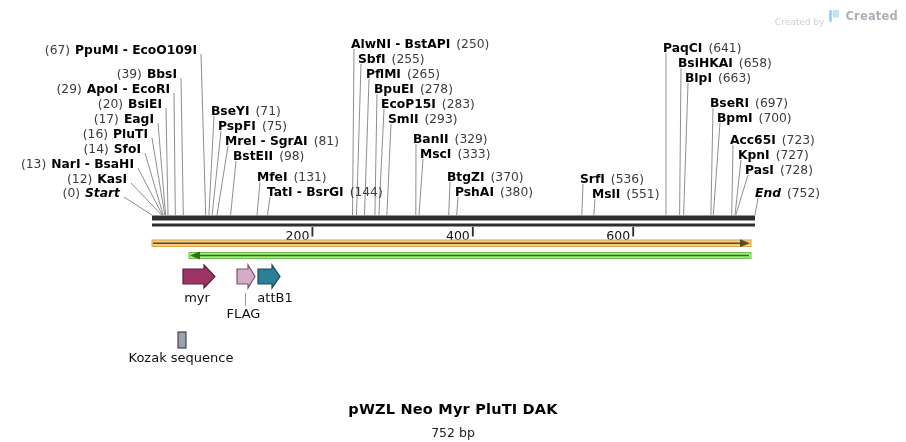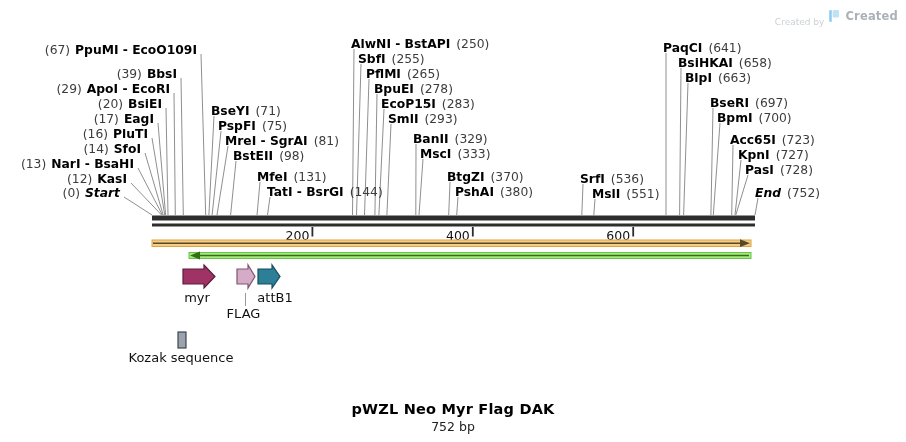--- a/index.html
+++ b/index.html
@@ -15,21 +15,21 @@
   .pointer{stroke:#8f8f8f;stroke-width:1;fill:none;}
   
   .tick-label{font-size:12.5px;fill:#111111;}
   .tick-mark{stroke:#2b2b2b;stroke-width:1.8;}
   
   .feat-label{font-size:13px;fill:#111111;}
   .connector{stroke:#9a9a9a;stroke-width:1;}
   
   .title-block{position:absolute;left:0;top:401px;width:906px;text-align:center;}
   .map-title{font-size:14.5px;font-weight:bold;color:#000000;letter-spacing:0.2px;}
-  .map-length{font-size:12.5px;color:#222222;margin-top:2px;}
+  .map-length{font-size:12.5px;color:#222222;margin-top:8px;}
   
   .watermark{position:absolute;top:5px;right:8px;display:flex;align-items:center;gap:4px;}
   .wm-created{font-size:9px;color:#cdd1d4;margin-top:12px;}
   .wm-brand{font-size:11.5px;color:#aab1b7;font-weight:600;letter-spacing:0.2px;}
 </style>
 </head>
 <body>
 
 <div class="canvas">
 
@@ -167,16 +167,16 @@
       <text class="feat-label" x="275" y="301.5" text-anchor="middle">attB1</text>
     </g>
 
     <g>
       <rect x="178" y="332" width="8" height="16" stroke-width="1.2" fill="#9aa2ac" stroke="#3f464e"></rect>
       <text class="feat-label" x="181" y="362" text-anchor="middle">Kozak sequence</text>
     </g>
   </svg>
 
   <div class="title-block">
-    <div class="map-title">pWZL Neo Myr Flag DAK</div>
+    <div class="map-title">pWZL Neo Myr PluTI DAK</div>
     <div class="map-length">752 bp</div>
   </div>
 </div>
 
 </body></html>

